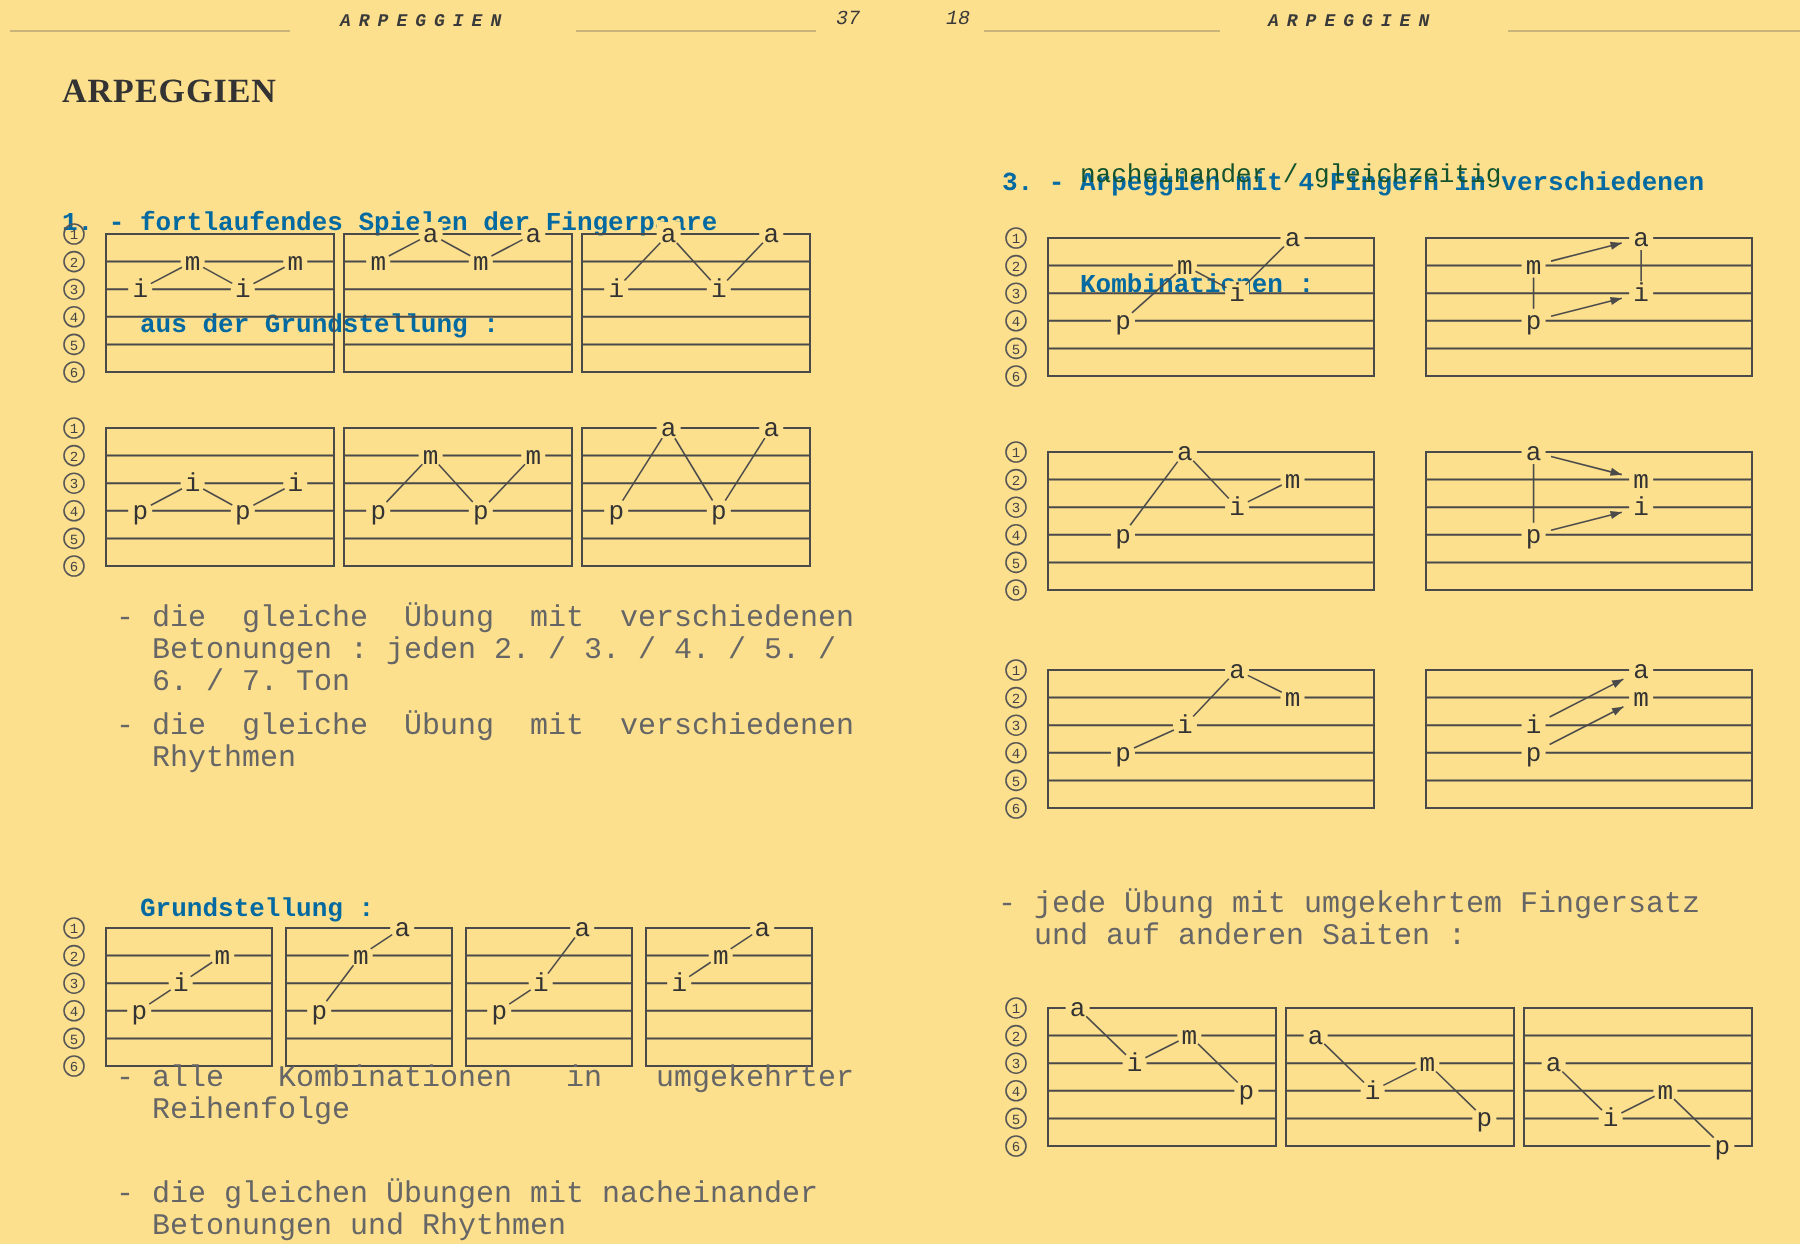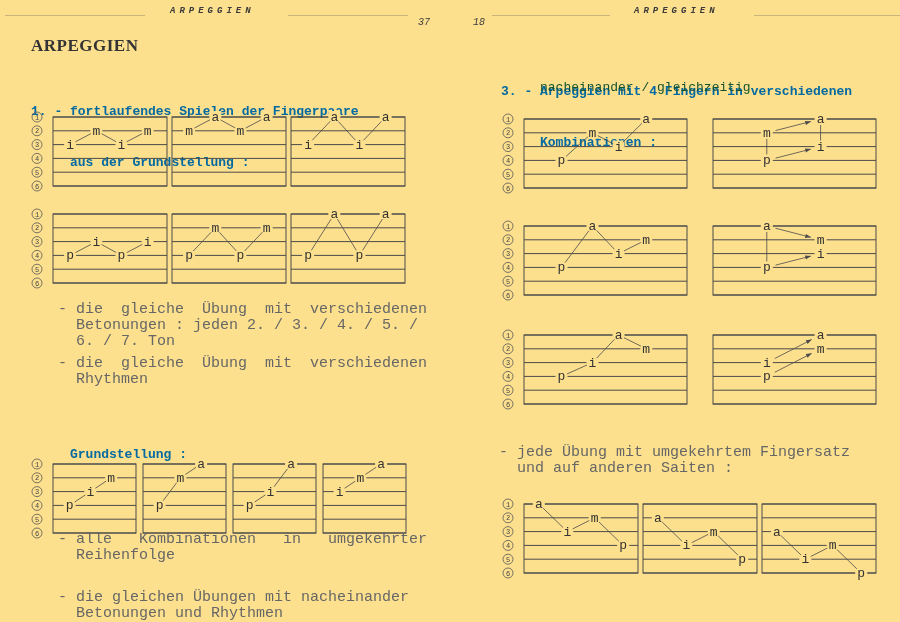--- a/index.html
+++ b/index.html
@@ -1,20 +1,20 @@
 <!DOCTYPE html>
 <html><head>
 <meta charset="utf-8">
 <style>
   html, body { margin:0; padding:0; }
   body { width:900px; height:622px; background:#fde08e; position:relative; overflow:hidden;
          font-family:"Liberation Mono", monospace; color:#3a3a3a; }
   .hdr { position:absolute; top:6px; font-size:9px; font-style:italic; font-weight:bold; letter-spacing:4px; color:#3a3a3a; }
   .hdr-rule { position:absolute; top:15px; height:1px; background:#c9b57a; }
-  .pnum { position:absolute; top:17px; font-size:10px; font-style:italic; color:#3a3a3a; }
+  .pnum { position:absolute; top:5px; font-size:10px; font-style:italic; color:#3a3a3a; }
   .title { position:absolute; left:31px; top:36px; font-family:"Liberation Serif", serif; font-weight:bold; font-size:17px; letter-spacing:0.5px; color:#333; }
   .sec { position:absolute; font-weight:bold; font-size:13px; line-height:17px; color:#0369a1; white-space:pre; }
   .note { position:absolute; font-size:15px; line-height:16px; color:#666; white-space:pre; }
   .sub { position:absolute; font-size:13px; line-height:16px; color:#14532d; white-space:pre; }
   svg.dg { position:absolute; overflow:visible; }
   svg text { font-family:"Liberation Mono", monospace; }
 </style>
 </head>
 <body>
 

